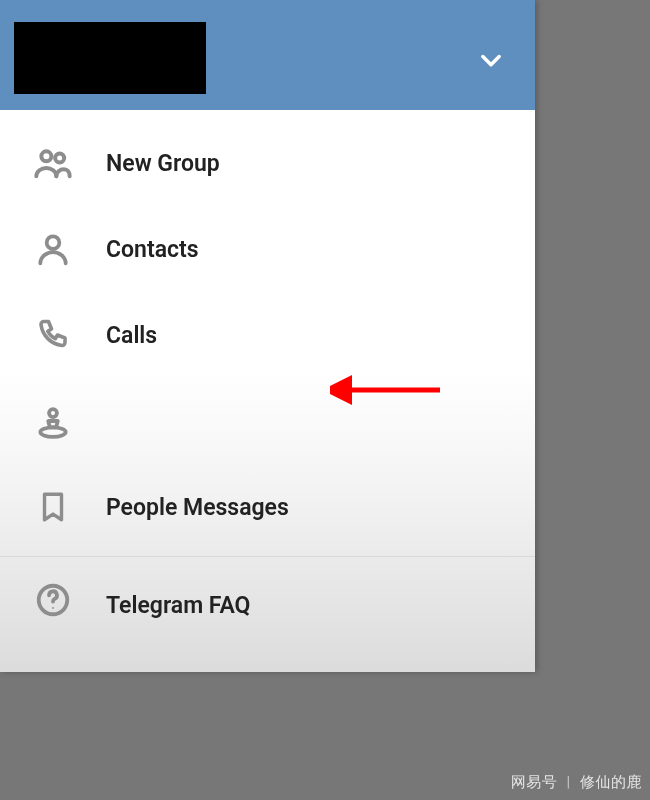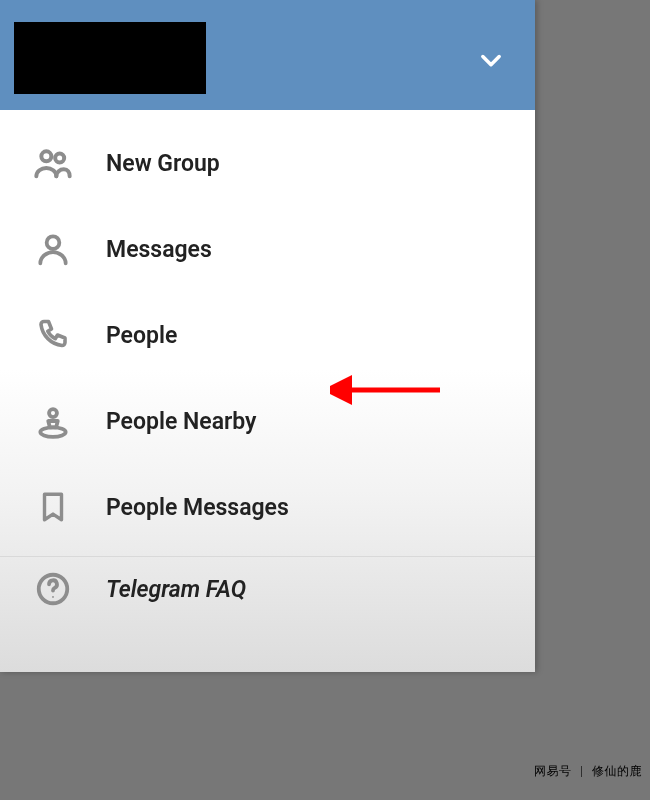--- a/index.html
+++ b/index.html
@@ -8,21 +8,21 @@
   .header{height:110px;background:#5f8fbf;position:relative;}
   .black-box{position:absolute;left:14px;top:22px;width:192px;height:72px;background:#000;}
   .chevron{position:absolute;right:30px;top:46px;color:#fff;}
   .menu{padding-top:10px;}
   .item{display:flex;align-items:center;height:86px;padding-left:30px;cursor:pointer;}
   .icon-box{width:46px;display:flex;align-items:center;justify-content:center;flex:0 0 46px;}
   .label{margin-left:30px;font-size:23px;font-weight:600;color:#222;}
   .sep{height:1px;background:#d9d9d9;margin:6px 0 2px 0;}
   svg.ic{stroke:#8d8d8d;fill:none;stroke-width:2.4;stroke-linecap:round;stroke-linejoin:round;}
   .arrow{position:absolute;left:330px;top:370px;pointer-events:none;}
-  .watermark{position:absolute;right:8px;bottom:20px;font-size:12px;color:#000000;letter-spacing:0.5px;}
+  .watermark{position:absolute;right:8px;bottom:8px;font-size:15px;color:#e5e5e5;letter-spacing:0.5px;}
   .watermark .divider{margin:0 5px;opacity:0.7;}
 </style>
 </head>
 <body>
 
 <div class="stage">
 
   <div class="panel">
 
     <div class="header">
@@ -48,57 +48,56 @@
         <span class="label">New Group</span>
       </div>
 
       <div class="item">
         <span class="icon-box">
           <svg class="ic" width="38" height="38" viewBox="0 0 24 24">
               <circle cx="12" cy="8" r="4"></circle>
               <path d="M4 21c0-4 4-7 8-7s8 3 8 7"></path>
             </svg>
         </span>
-        <span class="label">Messages</span>
+        <span class="label">Contacts</span>
       </div>
 
       <div class="item">
         <span class="icon-box">
           <svg class="ic" width="36" height="36" viewBox="0 0 24 24">
               <path d="M6 3h3l2 5-2.5 1.5a12 12 0 0 0 5 5L15 12l5 2v3a2 2 0 0 1-2 2A16 16 0 0 1 4 5a2 2 0 0 1 2-2z"></path>
             </svg>
         </span>
-        <span class="label">People</span>
+        <span class="label">Calls</span>
       </div>
 
       <div class="item">
         <span class="icon-box">
           <svg class="ic" width="38" height="38" viewBox="0 0 24 24">
               <circle cx="12" cy="7" r="2.5"></circle>
               <path d="M9 12h6l-1 4h-4z"></path>
               <ellipse cx="12" cy="19" rx="8" ry="3"></ellipse>
             </svg>
         </span>
-        <span class="label">People Nearby</span>
       </div>
 
       <div class="item">
         <span class="icon-box">
           <svg class="ic" width="34" height="34" viewBox="0 0 24 24">
               <path d="M6 3h12v18l-6-4-6 4z"></path>
             </svg>
         </span>
         <span class="label">People Messages</span>
       </div>
 
 
       <div class="sep"></div>
 
 
-      <div class="item" style="height:60px;align-items:center;font-style:italic;">
+      <div class="item" style="height:60px;align-items:flex-end;">
         <span class="icon-box">
           <svg class="ic" width="38" height="38" viewBox="0 0 24 24">
               <circle cx="12" cy="12" r="9"></circle>
               <path d="M9.5 9a2.5 2.5 0 1 1 3.5 2.3c-.8.4-1 1-1 1.7"></path>
               <circle cx="12" cy="17" r="0.6" fill="#8d8d8d" stroke="none"></circle>
             </svg>
         </span>
         <span class="label">Telegram FAQ</span>
       </div>
 

